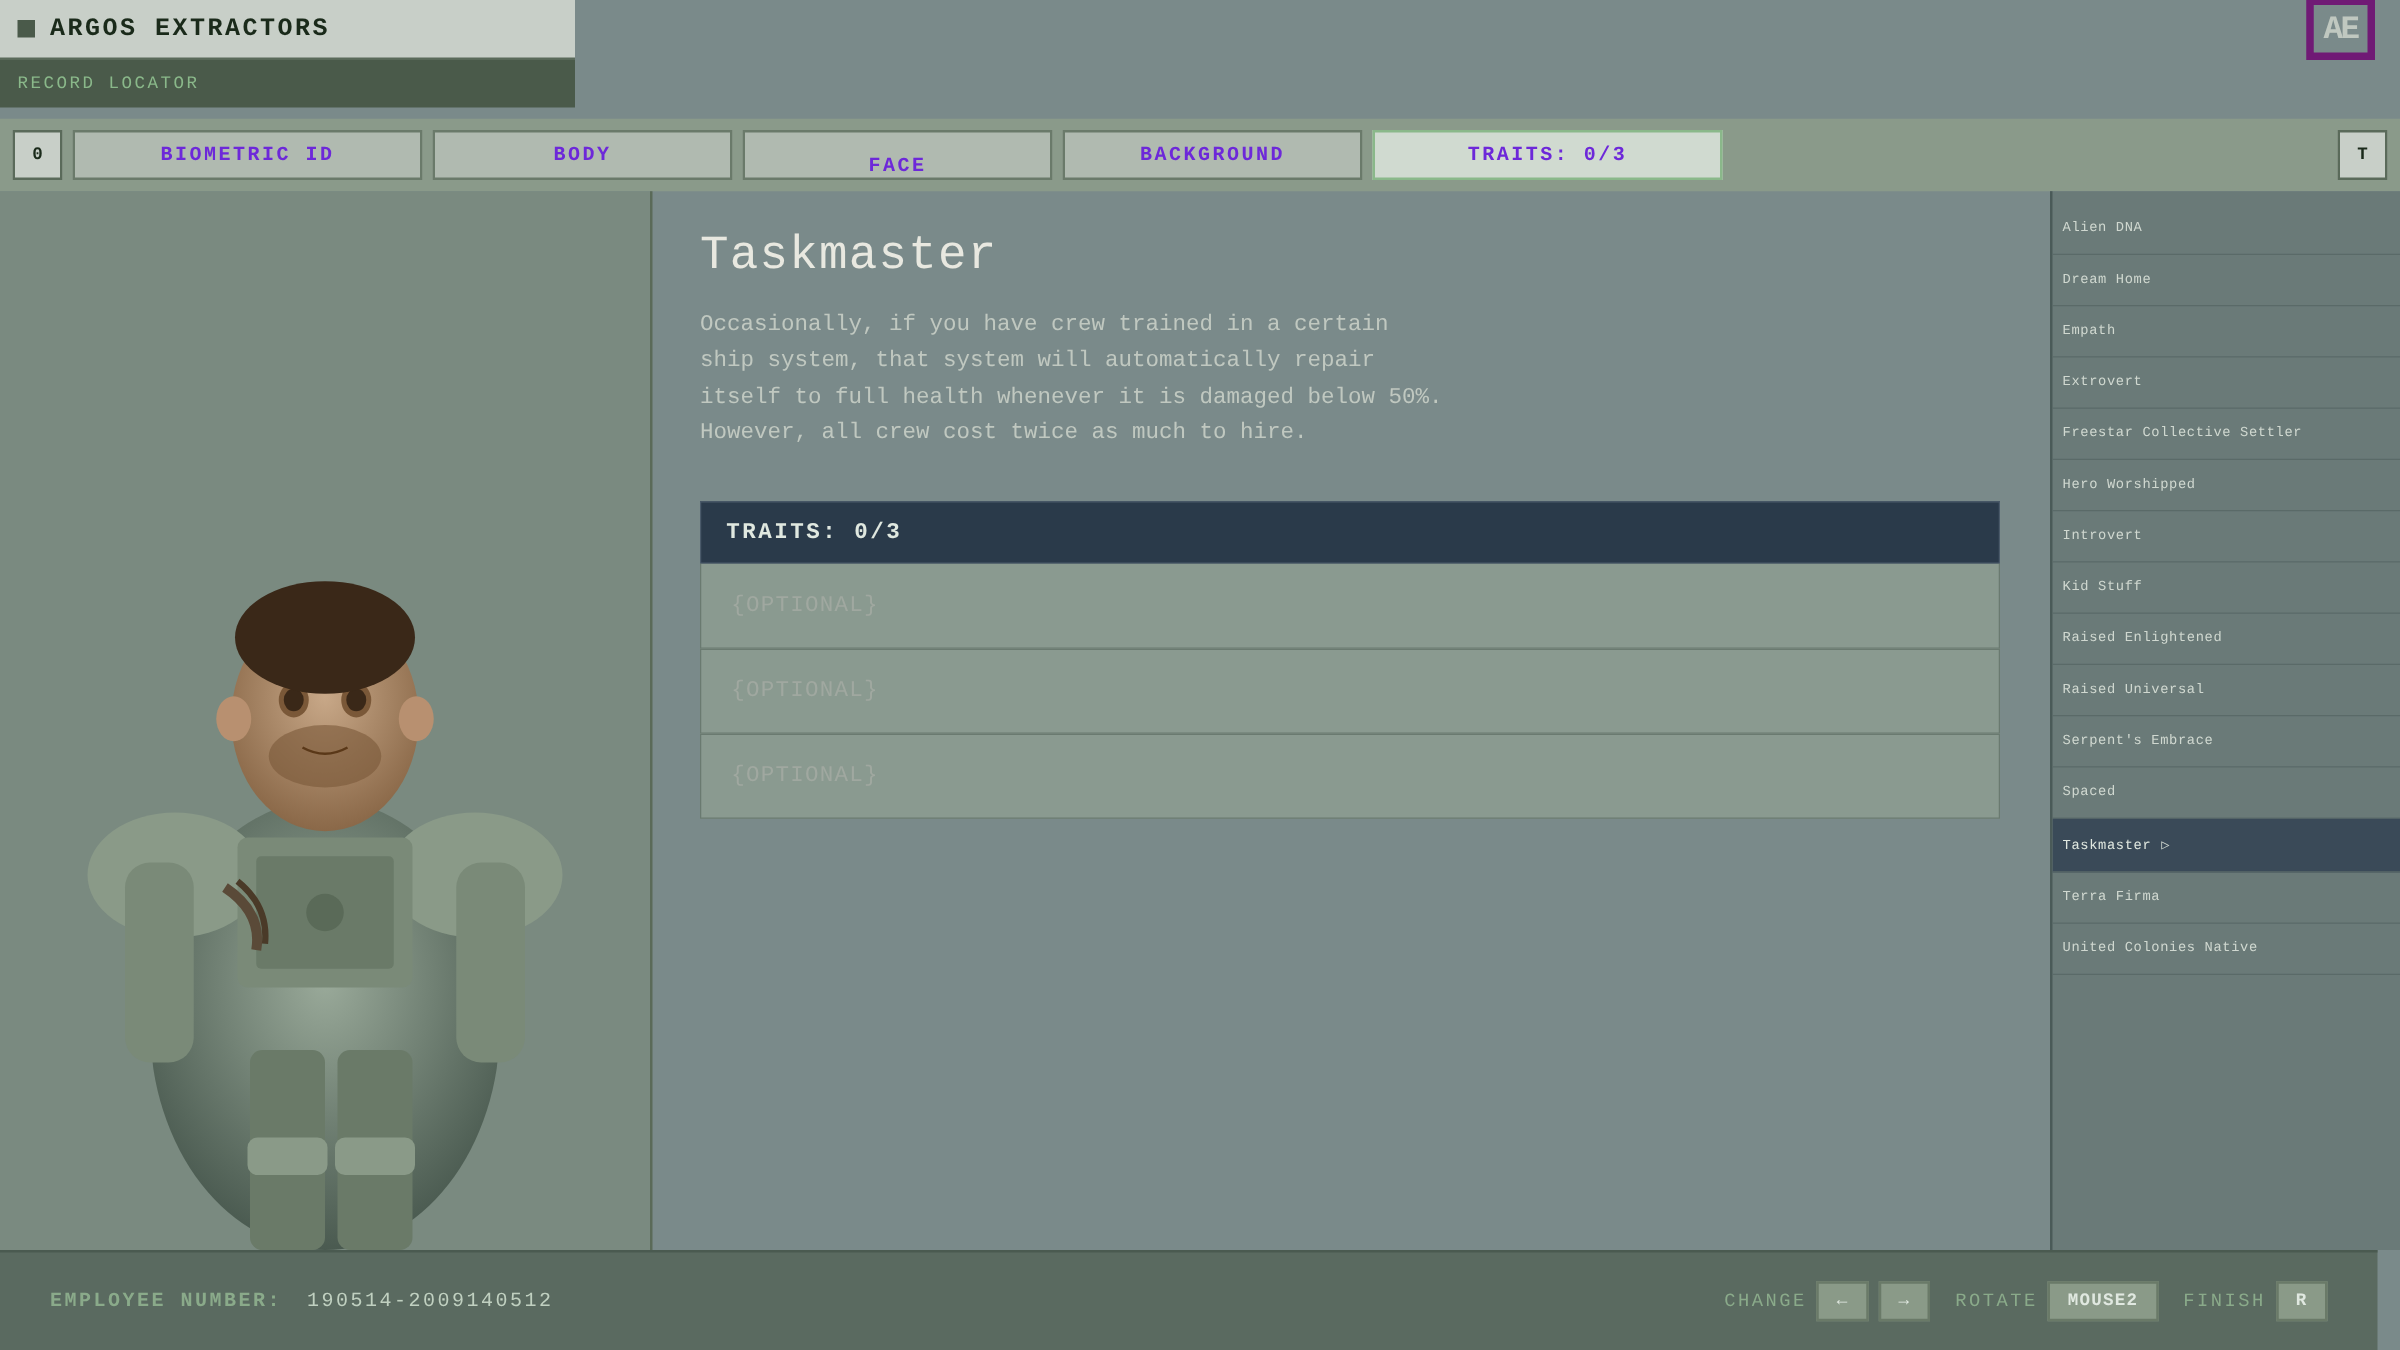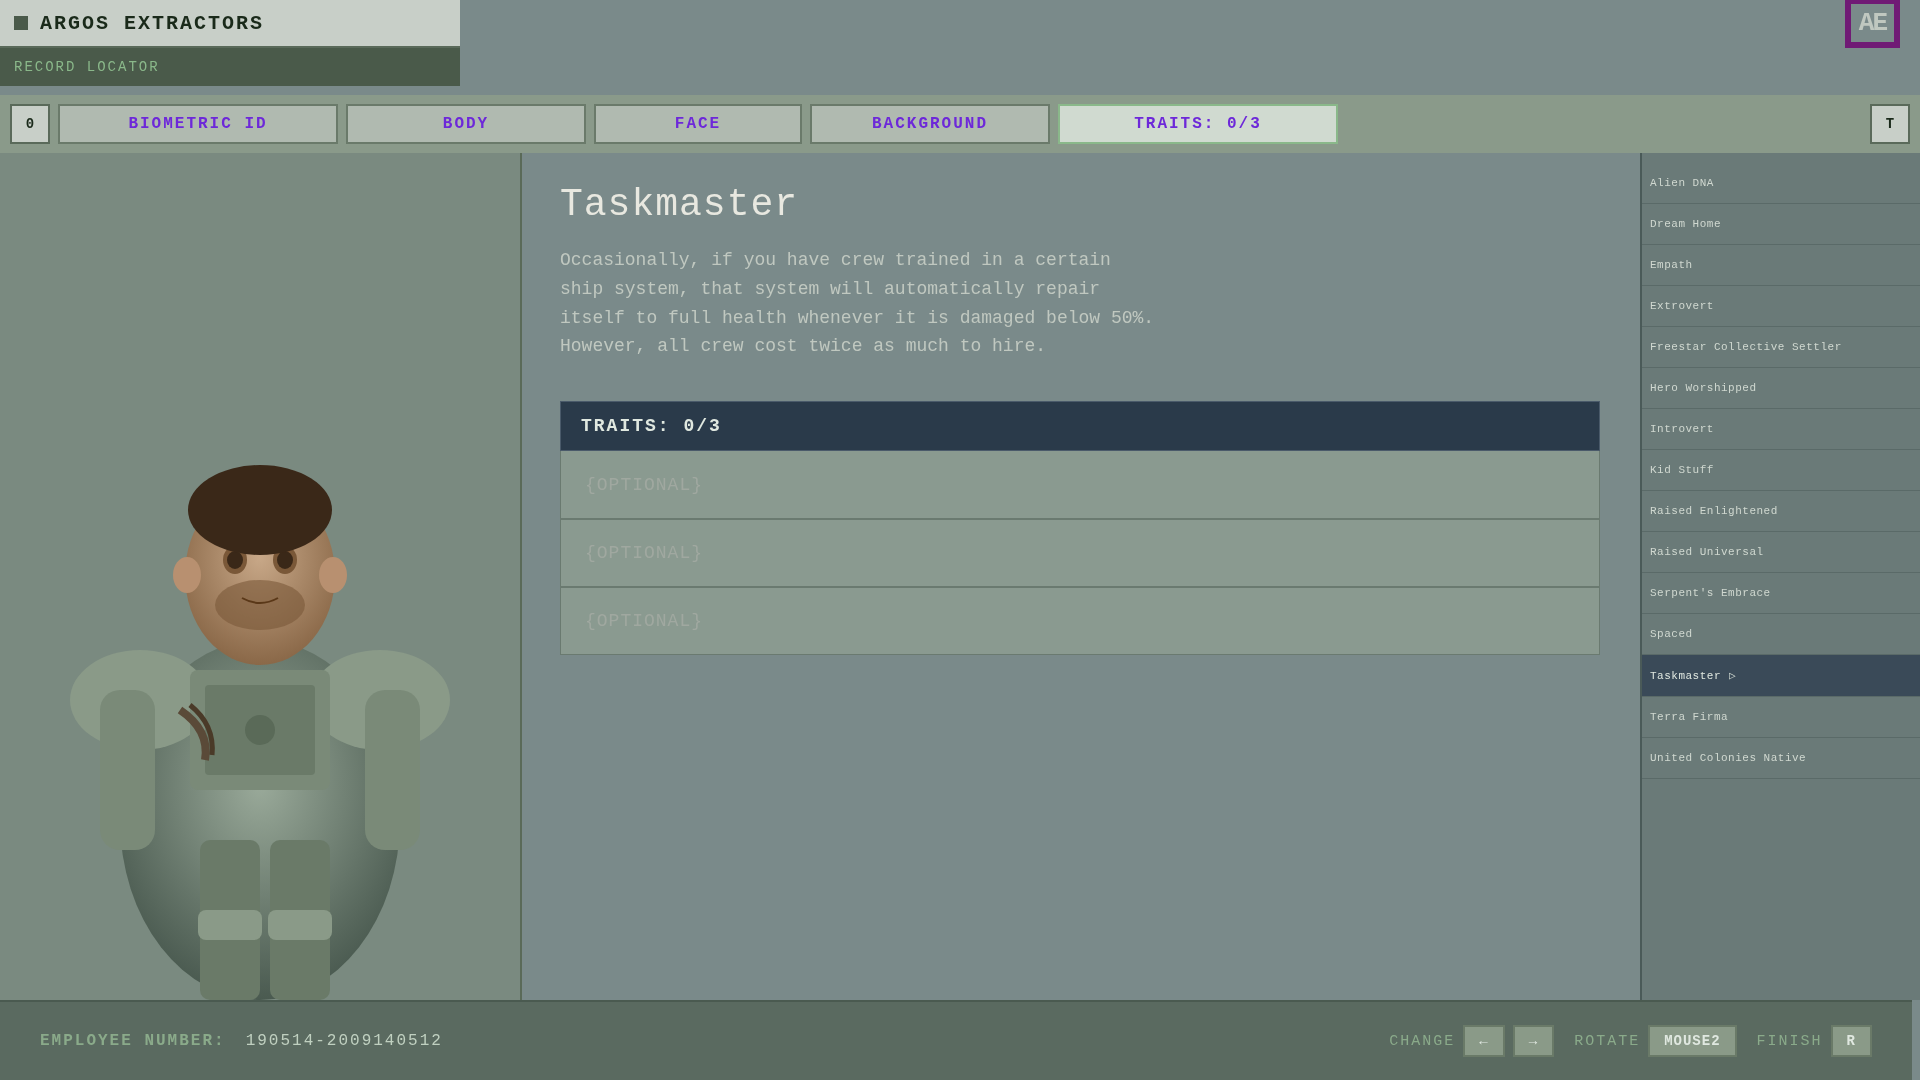--- a/index.html
+++ b/index.html
@@ -112,21 +112,21 @@
       padding: 0 20px;
     }
 
     .nav-tab.active {
       background: #d0dad0;
       border-color: #8ab88a;
     }
 
     .nav-tab-biometric { width: 280px; }
     .nav-tab-body { width: 240px; }
-    .nav-tab-face { width: 208px; }
+    .nav-tab-face { width: 248px; align-items: flex-end; }
     .nav-tab-background { width: 240px; }
     .nav-tab-traits { width: 280px; background: #c0cac0; }
 
     .nav-tab-right-btn {
       margin-left: auto;
       width: 40px;
       height: 40px;
       background: #c8cfc8;
       border: 2px solid #5a6a5a;
       display: flex;
@@ -254,21 +254,21 @@
     .trait-list-item.selected {
       background: #3a4a58;
       color: #e0e8e0;
     }
 
     
     .footer {
       position: absolute;
       bottom: 0;
       left: 0;
-      right: 8px;
+      right: 18px;
       height: 80px;
       background: #5a6a60;
       display: flex;
       align-items: center;
       padding: 0 40px;
       border-top: 2px solid #4a5a50;
     }
 
     .employee-label {
       font-size: 16px;

